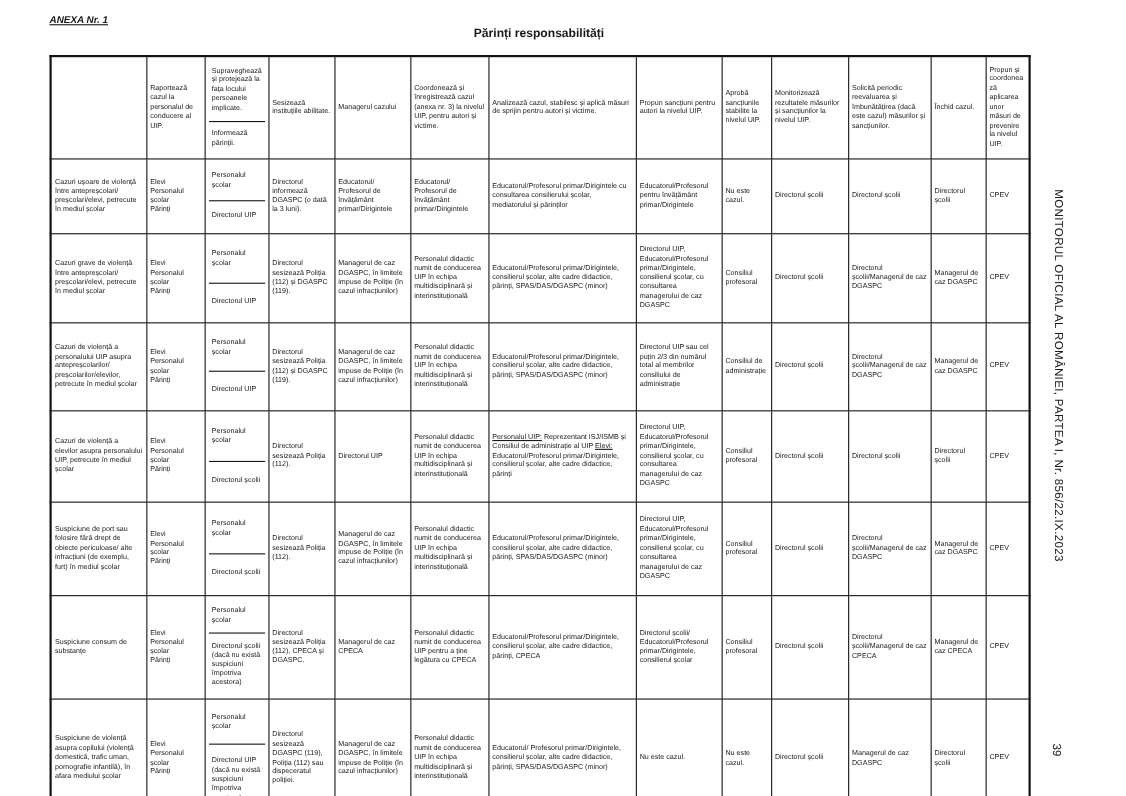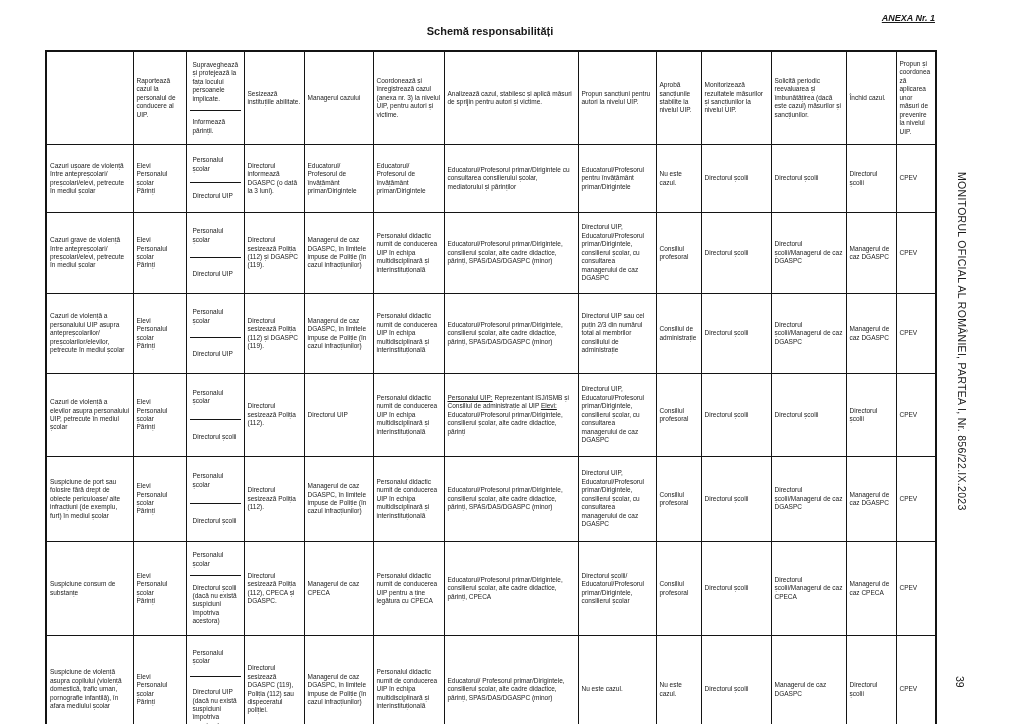--- a/index.html
+++ b/index.html
@@ -2,21 +2,21 @@
 <html><head>
 <meta charset="utf-8">
 <style>
   html,body{margin:0;padding:0;}
   body{
     width:1024px;height:724px;position:relative;overflow:hidden;
     background:#ffffff;color:#1a1a1a;
     font-family:"Liberation Sans", sans-serif;
   }
   .annex{
-    position:absolute;top:13px;left:45px;width:890px;text-align:right;
+    position:absolute;top:13px;left:45px;width:890px;text-align:left;
     font-size:9px;font-style:italic;font-weight:bold;text-decoration:underline;
   }
   .title{
     position:absolute;top:25px;left:45px;width:890px;text-align:center;
     font-size:11px;font-weight:bold;
   }
   table.resp{
     position:absolute;left:45px;top:50px;width:890px;
     border-collapse:collapse;table-layout:fixed;
     border:2px solid #141414;
@@ -58,21 +58,21 @@
   .pageno{
     position:absolute;left:954px;top:676px;
     writing-mode:vertical-rl;text-orientation:mixed;
     font-size:10.5px;
   }
 </style>
 </head>
 <body>
 
 <div class="annex">ANEXA Nr. 1</div>
-<div class="title">Schemă responsabilități</div>
+<div class="title">Părinți responsabilități</div>
 
 <table class="resp">
   <colgroup>
     <col style="width:87px">
       <col style="width:53px">
       <col style="width:58px">
       <col style="width:60px">
     <col style="width:69px">
       <col style="width:71px">
       <col style="width:134px">

